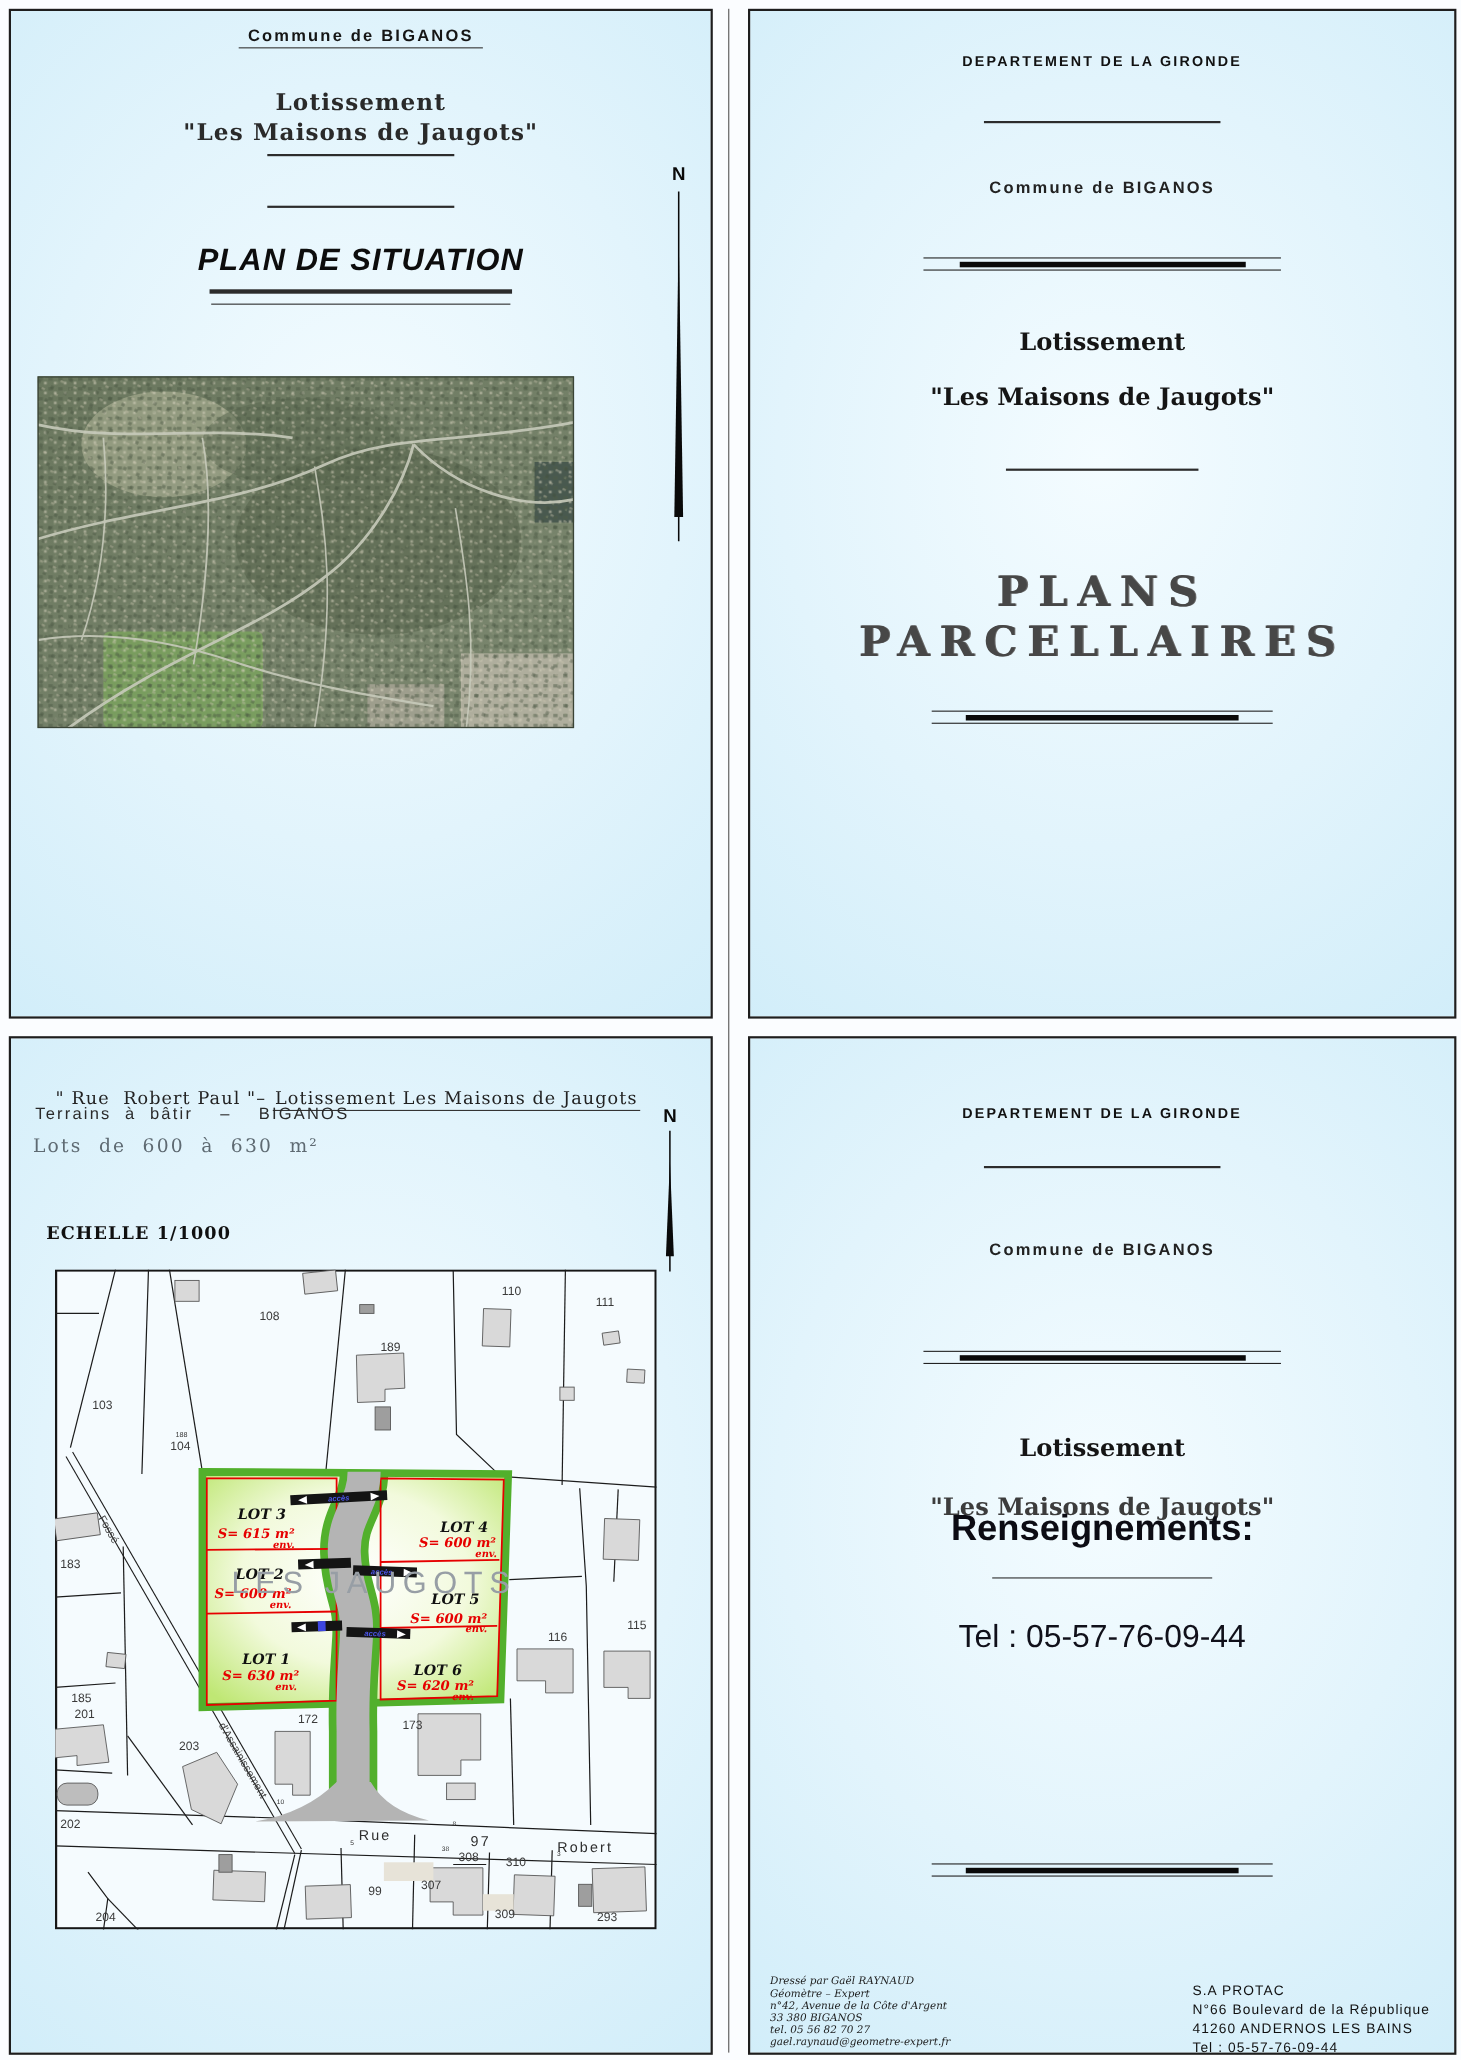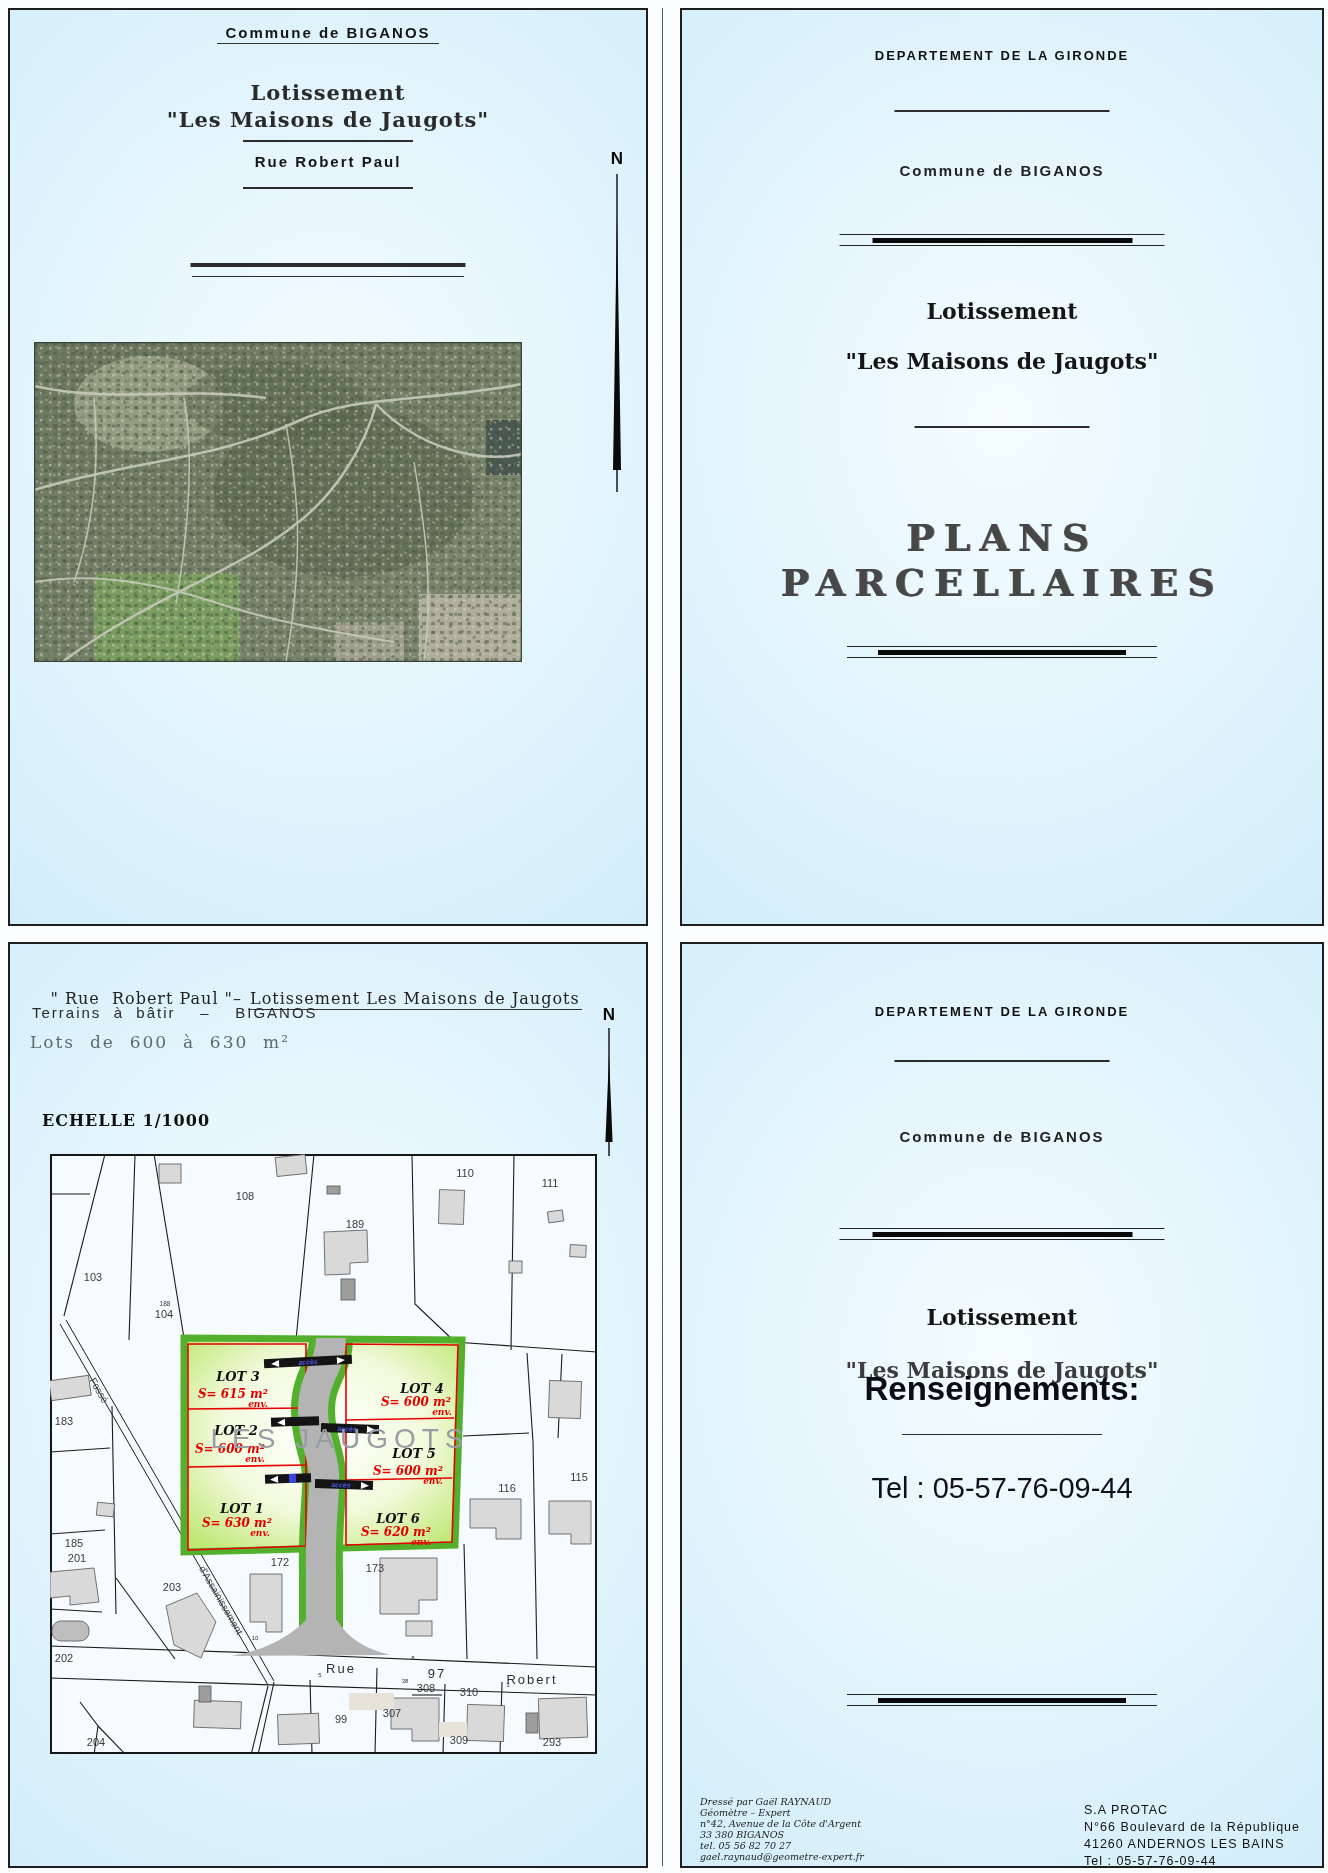--- a/index.html
+++ b/index.html
@@ -56,22 +56,22 @@
 <div class="page">
   <div class="foldline"></div>
 
   <div class="panel" id="panel-tl">
     <div class="ctext" style="top:14px;font-size:15px;">
       <span class="sans-sp underl">Commune de BIGANOS</span>
     </div>
     <div class="ctext serif loti" style="top:70px;">Lotissement</div>
     <div class="ctext serif loti" style="top:97px;">"Les Maisons de Jaugots"</div>
     <div class="rule c" style="top:130px;width:170px;"></div>
-    <div class="ctext sans-sp" style="top:143px;font-size:15px;">Rue  Robert Paul</div>
     <div class="rule c" style="top:177px;width:170px;"></div>
+    <div class="ctext plan-sit" style="top:210px;">PLAN DE SITUATION</div>
     <div class="rule c" style="top:253px;width:275px;height:3.5px;"></div>
     <div class="rule c" style="top:266px;width:272px;height:1px;"></div>
 
     <svg style="position:absolute;left:24px;top:332px;" width="488" height="320" viewBox="0 0 488 320">
       <defs>
         <linearGradient id="aer" x1="0" y1="0" x2="1" y2="1">
           <stop offset="0" stop-color="#6a775e"></stop>
             <stop offset="1" stop-color="#7c8870"></stop>
         </linearGradient>
         <pattern id="pt1" width="9" height="9" patternUnits="userSpaceOnUse">

